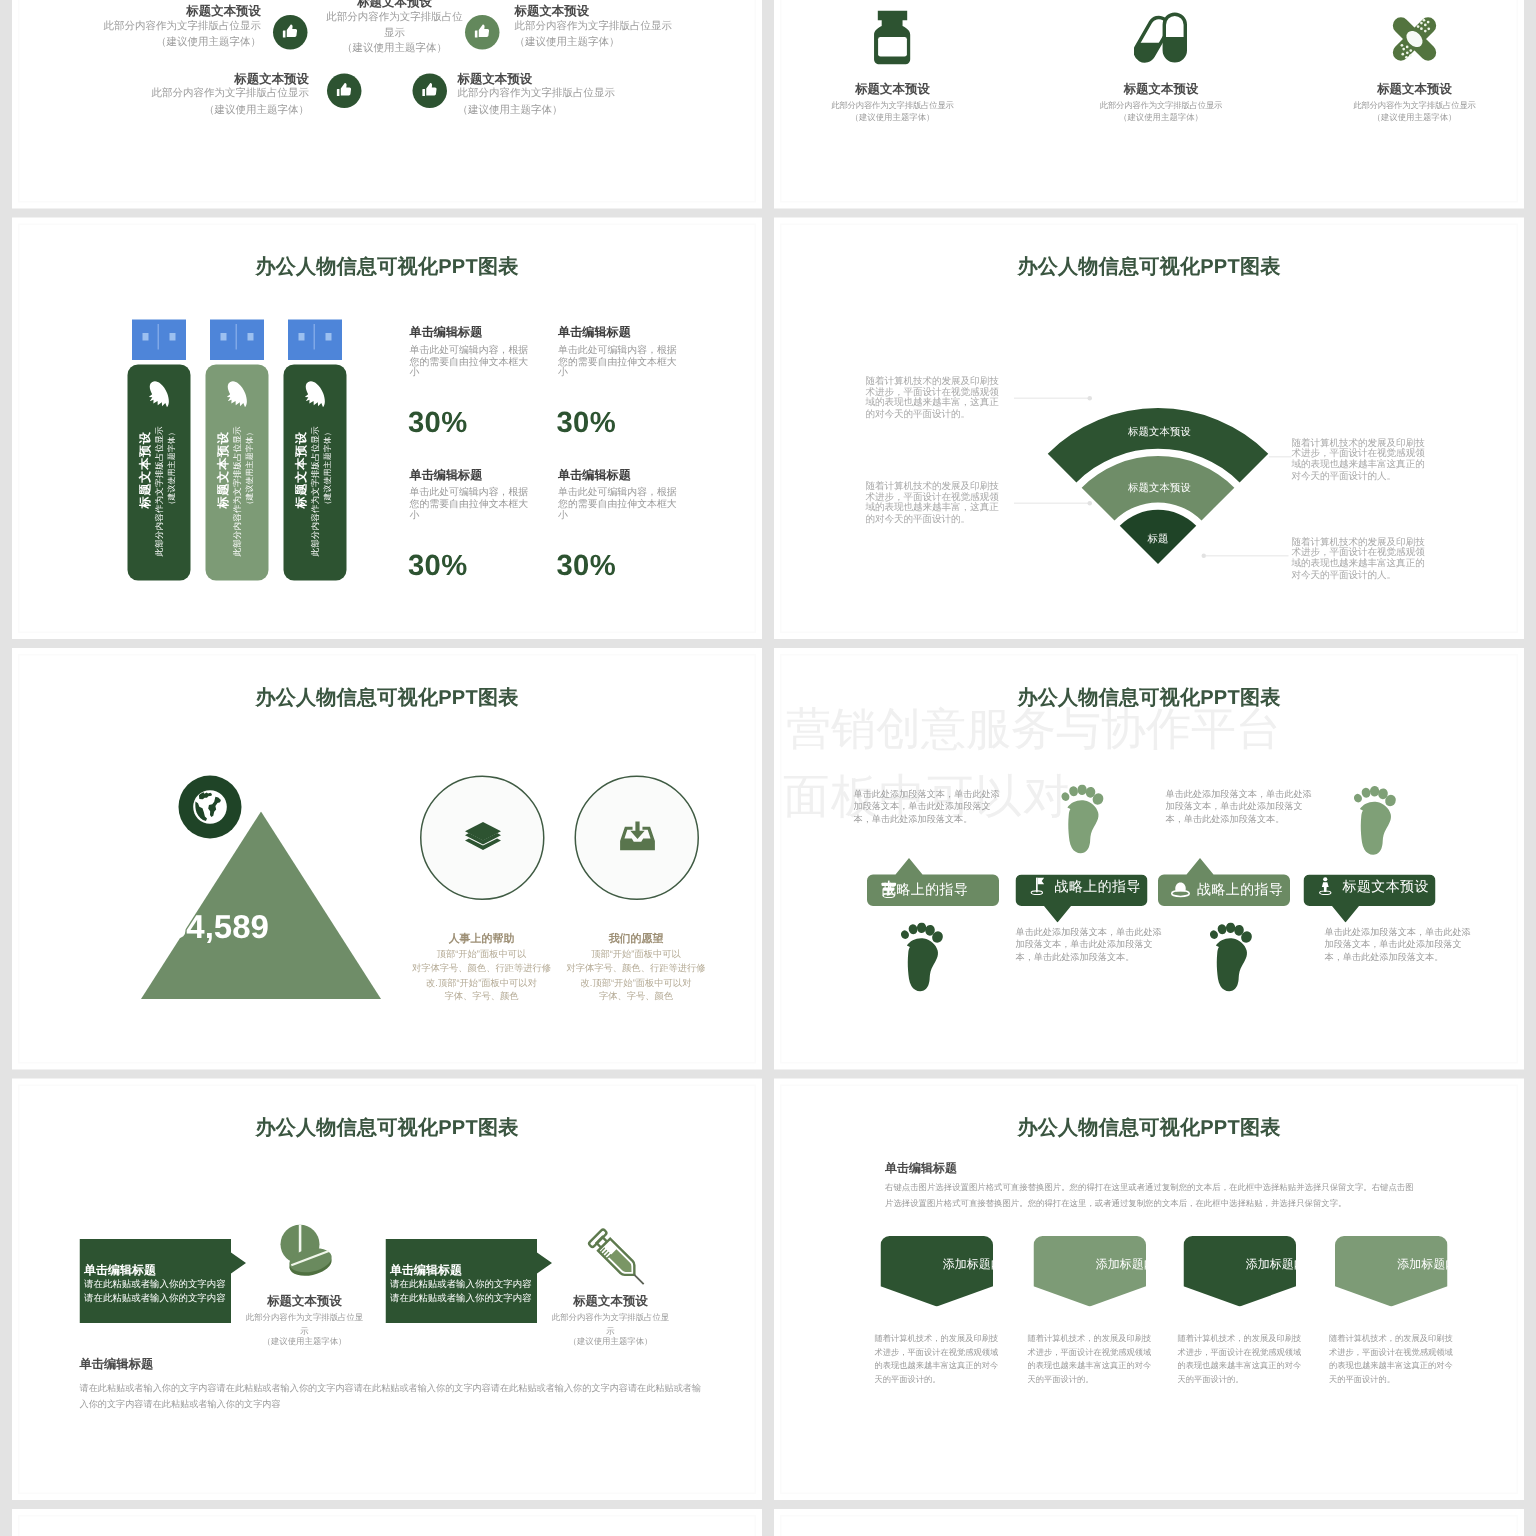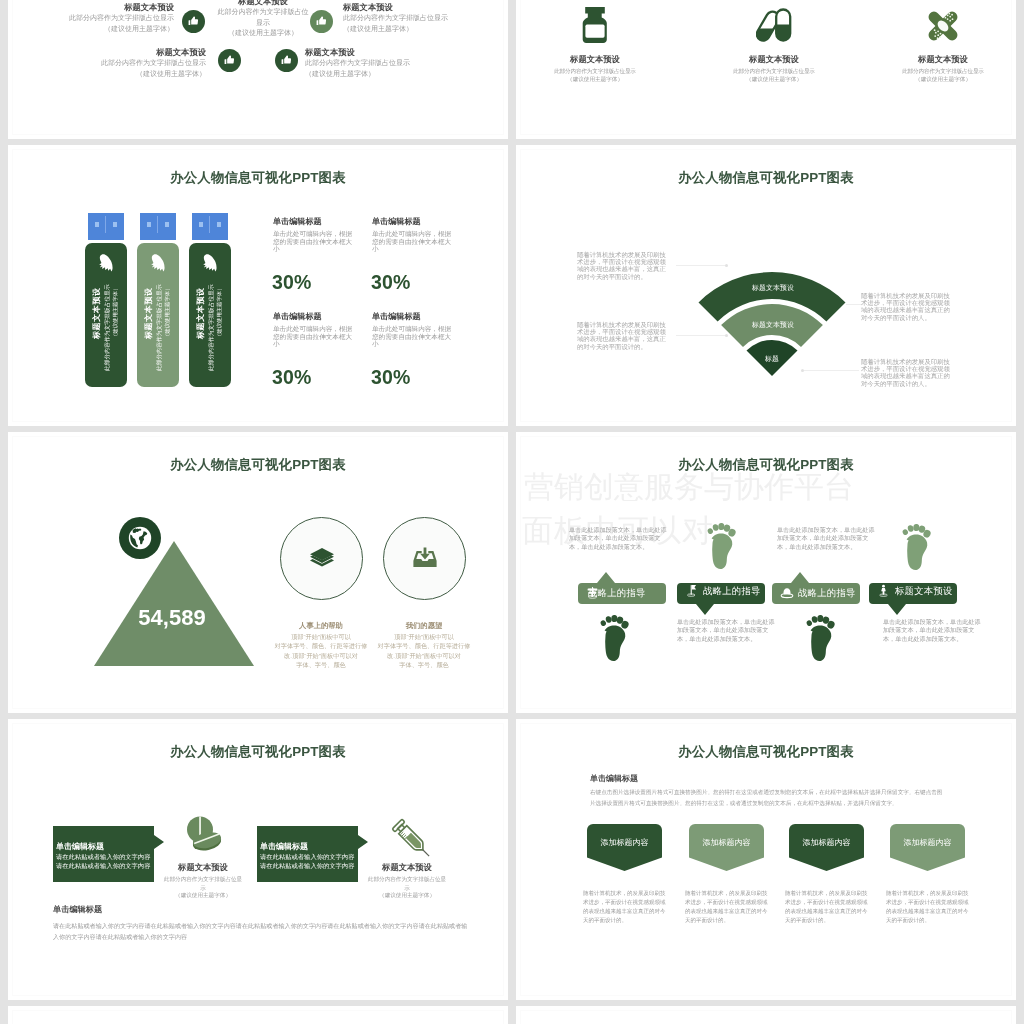--- a/index.html
+++ b/index.html
@@ -76,21 +76,21 @@
   .ar-h{font-size:8px;font-weight:bold;color:#fff;line-height:10px;}
   .ar-l{font-size:6.3px;color:#fff;line-height:9px;white-space:nowrap;}
   .ar-cap-h{position:absolute;text-align:center;font-size:8.3px;font-weight:bold;color:#4a4a4a;line-height:9px;}
   .ar-cap-b{position:absolute;text-align:center;font-size:5.6px;color:#9b9b9b;line-height:8.5px;}
   .ar-ft-h{position:absolute;font-size:8.2px;font-weight:bold;color:#4a4a4a;line-height:9px;}
   .ar-ft-b{position:absolute;font-size:6.1px;color:#9b9b9b;line-height:10.5px;}
 
   
   .bn-h{position:absolute;font-size:8px;font-weight:bold;color:#4a4a4a;}
   .bn-i{position:absolute;font-size:5.6px;color:#9a9a9a;line-height:10.5px;}
-  .bn-lbl{position:absolute;width:88px;text-align:center;color:#fff;font-size:8px;}
+  .bn-lbl{position:absolute;width:88px;text-align:center;color:#fff;font-size:8px;padding-left:28px;}
   .bn-b{position:absolute;font-size:5.5px;color:#9a9a9a;line-height:9px;width:88px;}
 
   
   .wm{position:absolute;pointer-events:none;user-select:none;}
   .wm-text{position:absolute;left:110px;top:-2px;font-size:72px;color:#f0f0f0;line-height:72px;letter-spacing:16px;font-weight:700;}
   .wm-bar{position:absolute;left:314px;top:6px;width:9px;height:62px;background:#f0f0f0;}
 </style>
 </head>
 <body>
 
@@ -319,21 +319,21 @@
   <div class="fan-line" style="left:288px;top:225px;width:55px;"></div>
   <div class="fan-dot" style="left:285px;top:224px;"></div>
 </div>
 
 <div class="slide col0 r2">
   <div class="title">办公人物信息可视化PPT图表</div>
 
   <svg class="abs" style="left:85px;top:109px;" width="162" height="126" viewBox="0 0 162 126">
     <polygon points="81,0 161,125 1,125" fill="#6f8d68"></polygon>
   </svg>
-  <div class="py-val" style="left:104px;top:173px;width:120px;text-align:center;">54,589</div>
+  <div class="py-val" style="left:104px;top:173px;width:120px;">54,589</div>
 
   <div class="abs" style="left:111px;top:85px;width:42px;height:42px;border-radius:50%;background:#1f4427;display:flex;align-items:center;justify-content:center;">
     <svg width="26" height="26" viewBox="0 0 26 26">
       <circle cx="13" cy="13" r="11.2" fill="#fff"></circle>
       <path fill="#1f4427" d="M5.6 5.2c.9-.9 2-1.6 3.2-2l.4.9 1.6-.7.9.6 1.5-.5 1.1.9-.3 1.1-2.1.3-.9 1.1-1.6-.1-1.2 1.1-2.3-.2zM3.3 9.4l1.7 1.1.9 2.3 2.1 1.1.9 2.6.7 2.8 1.4 1.3-.7 1.8c-2.8-.8-5.1-2.9-6.2-5.6-.9-2.3-1-4.9-.8-7.4zM16.6 6.2l1.9.5 1.8 1.6-.6 1.5-1.7.6-1.4 2 .5 2.3-1.3 1.5-.6 2.6-1.3.8-.9-1.3.1-2.4-1.3-1.9.5-2.3 2.2-.6 1.3-1.6z"></path>
     </svg>
   </div>
 
   <div class="circ" style="left:272px;top:85px;width:81px;height:81px;">
     <svg width="26" height="24" viewBox="0 0 26 24">

